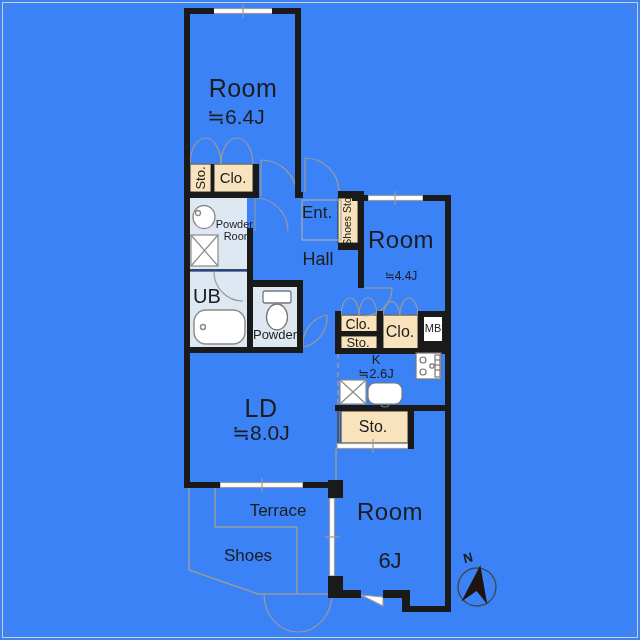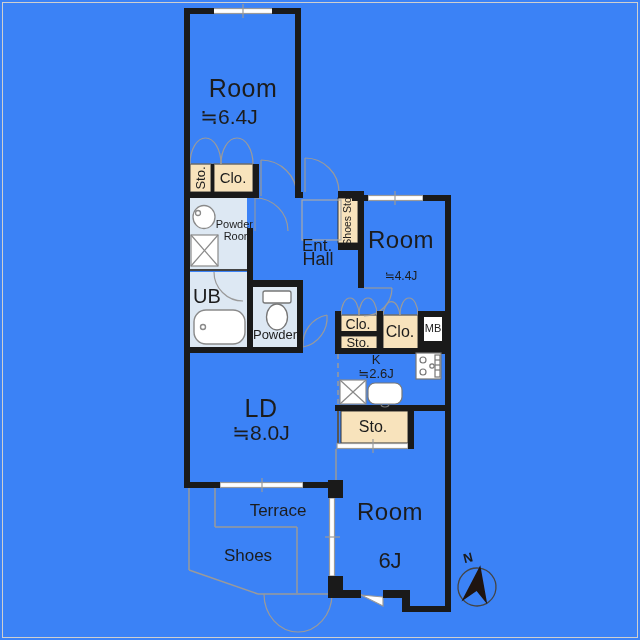--- a/index.html
+++ b/index.html
@@ -6,21 +6,21 @@
   .canvas{position:relative;width:640px;height:640px;background:#3b82f6;
           font-family:"Liberation Sans",sans-serif;overflow:hidden;}
   .frame{position:absolute;left:2px;top:2px;right:2px;bottom:2px;
          border:1px solid #cfcfcf;pointer-events:none;}
   svg.plan{position:absolute;left:0;top:0;width:640px;height:640px;}
   .lbl{position:absolute;transform:translate(-50%,-50%);color:#1c1c1c;
        white-space:nowrap;text-align:center;line-height:1.05;}
   .lbl.vert{transform:translate(-50%,-50%) rotate(-90deg);}
   .room-name{font-size:25px;letter-spacing:.5px;}
   .room-size{font-size:21px;}
-  .mid{font-size:17px;margin-top:33px;}
+  .mid{font-size:17px;}
   .small{font-size:13px;}
   .tiny{font-size:11px;text-align:right;}
   .wrap2{white-space:normal;width:56px;line-height:1.1;}
   .kline{font-size:13px;}
   .nlabel{font-size:13px;font-weight:bold;
           transform:translate(-50%,-50%) rotate(-14deg);}
 </style>
 </head>
 <body>
 
@@ -182,21 +182,21 @@
       <line x1="366" y1="380" x2="340" y2="404"></line>
     </g>
 
     <g transform="rotate(6 477 587)">
       <circle cx="477" cy="587" r="19" fill="none" stroke="#444" stroke-width="1.3"></circle>
       <polygon points="478,565 463,603 477,591 489,603" fill="#1f1410"></polygon>
     </g>
   </svg>
 
   <div class="lbl room-name" style="left:243px;top:88px">Room</div>
-  <div class="lbl room-size" style="left:229px;top:117px">≒6.4J</div>
+  <div class="lbl room-size" style="left:236px;top:117px">≒6.4J</div>
 
   <div class="lbl vert small" style="left:201px;top:178px">Sto.</div>
   <div class="lbl small" style="left:233px;top:178px;font-size:15px">Clo.</div>
 
   <div class="lbl tiny wrap2" style="left:225px;top:230px">Powder Room</div>
   <div class="lbl" style="left:207px;top:296px;font-size:20px">UB</div>
   <div class="lbl small" style="left:275px;top:335px">Powder</div>
 
   <div class="lbl mid" style="left:317px;top:213px">Ent.</div>
   <div class="lbl vert" style="left:348px;top:220px;font-size:10.5px">Shoes Sto.</div>

